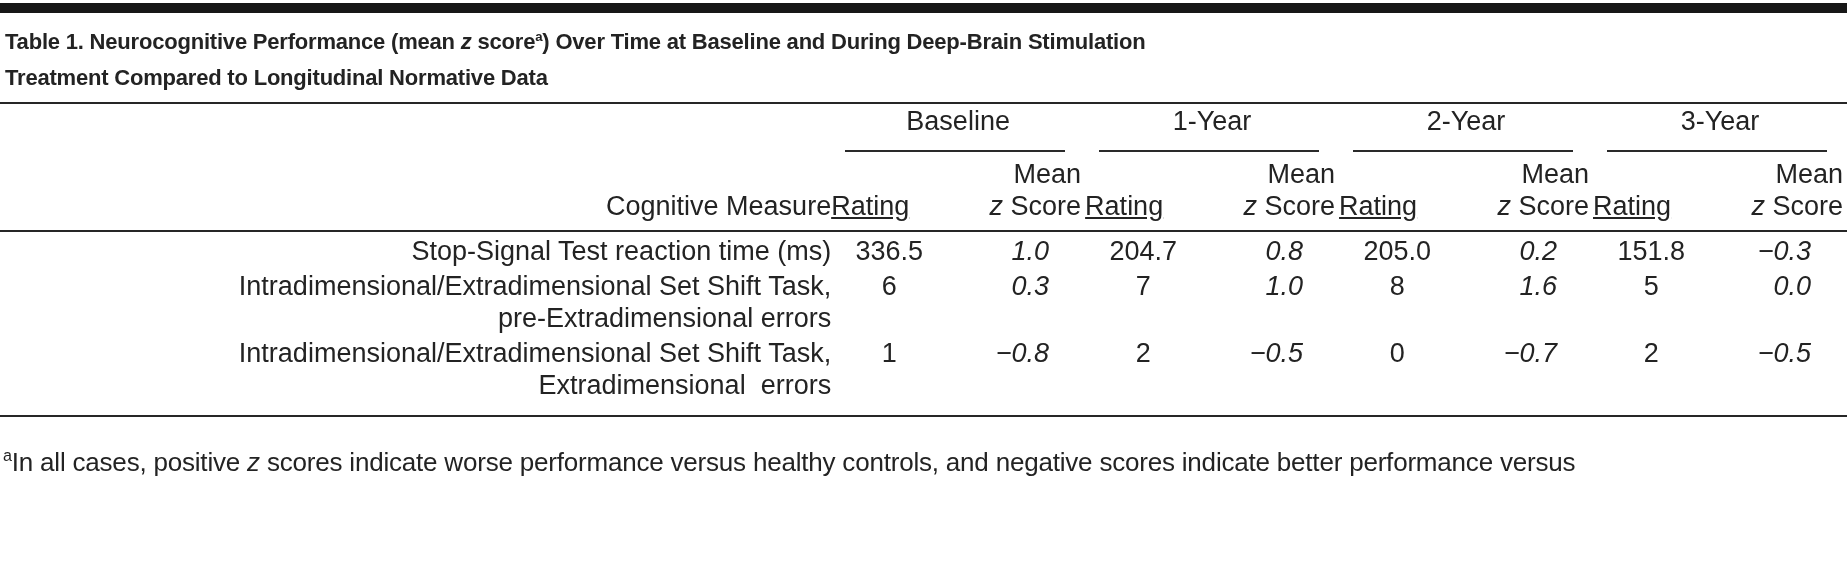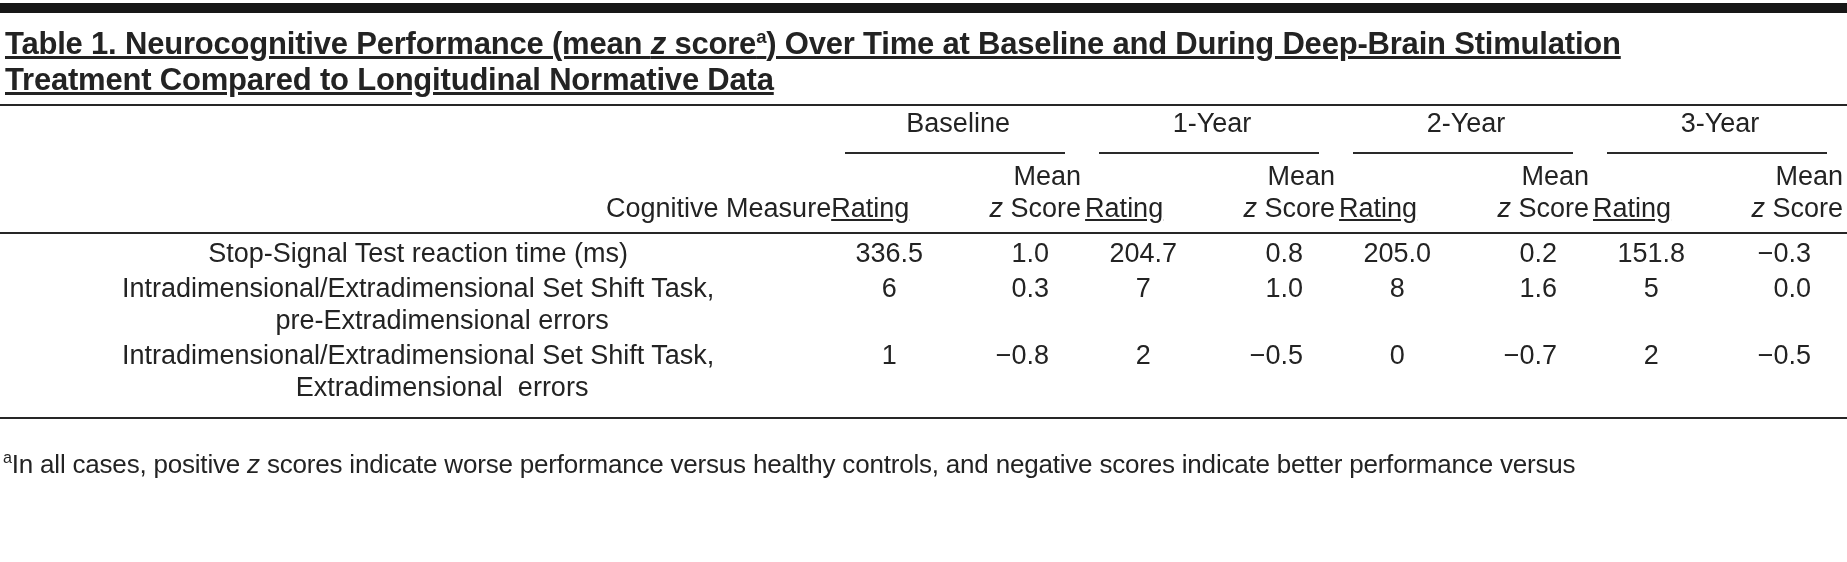--- a/index.html
+++ b/index.html
@@ -6,25 +6,24 @@
   .page {
     width: 1847px; height: 562px;
     background: #ffffff;
     font-family: "Liberation Sans", sans-serif;
     color: #232323;
     overflow: hidden;
     box-sizing: border-box;
   }
   .top-bar { height: 10px; background: #171717; margin-top: 3px; }
   .table-title {
-    font-size: 31px; font-weight: 700; line-height: 36px;
+    font-size: 22px; font-weight: 700; line-height: 36px;
     letter-spacing: -0.2px;
     padding: 6px 21px 6px 5px;
     border-bottom: 2px solid #262626;
-    text-decoration: underline;
   }
   .table-title sup { font-size: 0.6em; }
   .bz { font-style: italic; }
 
   table.data-table { width: 100%; border-collapse: collapse; table-layout: fixed; }
   col.c-measure { width: 45%; }
   col.c-r  { width: 6.3%; }
   col.c-zc { width: 7.45%; }
 
   thead th { font-weight: 400; padding: 0; }
@@ -38,24 +37,24 @@
   }
   .mhead { text-align: right; padding-left: 5px; }
   .rhead { text-align: left; text-decoration: underline; }
   .zhead { text-align: right; padding-right: 4px; }
   .zi { font-style: italic; }
 
   tbody td {
     font-size: 27px; line-height: 32px;
     vertical-align: top; padding: 3px 0 0 0;
   }
-  td.cell-measure { text-align: center; padding-left: 5px; }
+  td.cell-measure { text-align: right; padding-left: 5px; }
   .line2 { padding-left: 48px; white-space: pre-wrap; }
   td.cell-rating { text-align: center; }
-  td.cell-z { text-align: right; padding-right: 36px; }
+  td.cell-z { text-align: right; padding-right: 36px; font-style: italic; }
   tbody tr.last td { padding-bottom: 14px; border-bottom: 2px solid #262626; }
 
   .footnote {
     font-size: 26px; line-height: 32px; letter-spacing: -0.2px;
     padding: 22px 4px 0 3px;
   }
   .footnote sup { font-size: 0.62em; }
   .fn2 { padding-left: 15px; }
 </style>
 </head>

